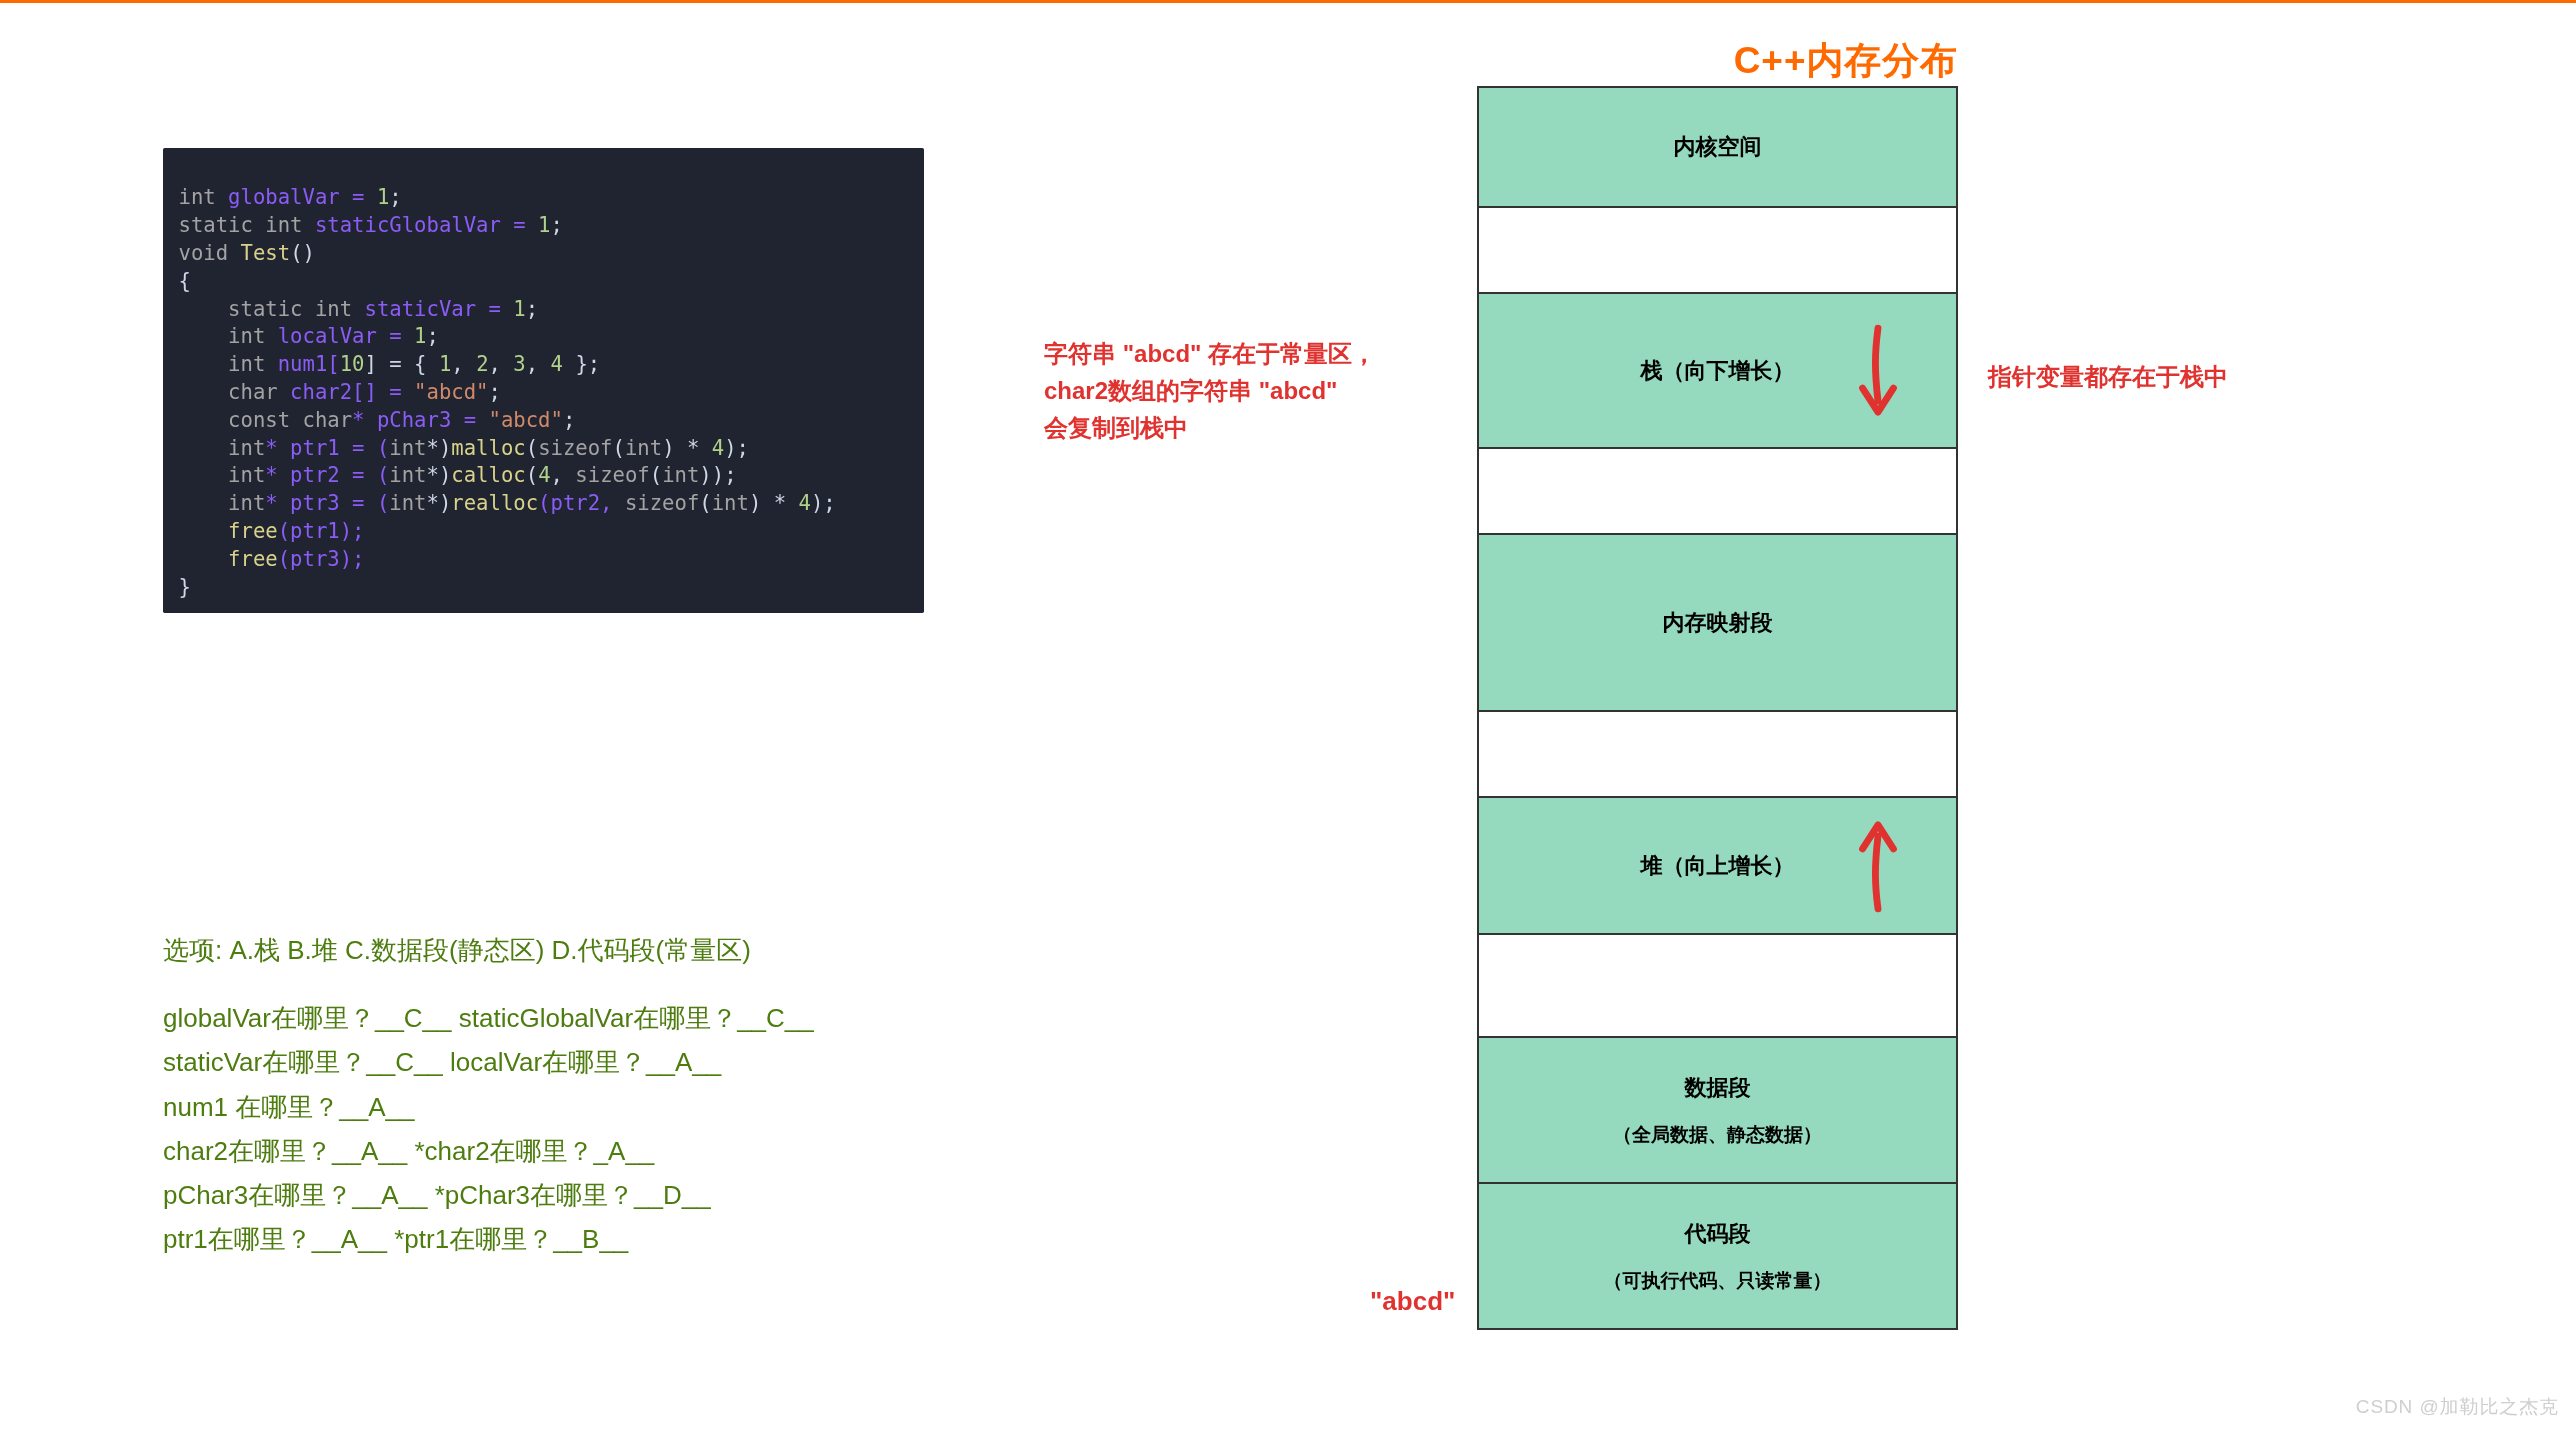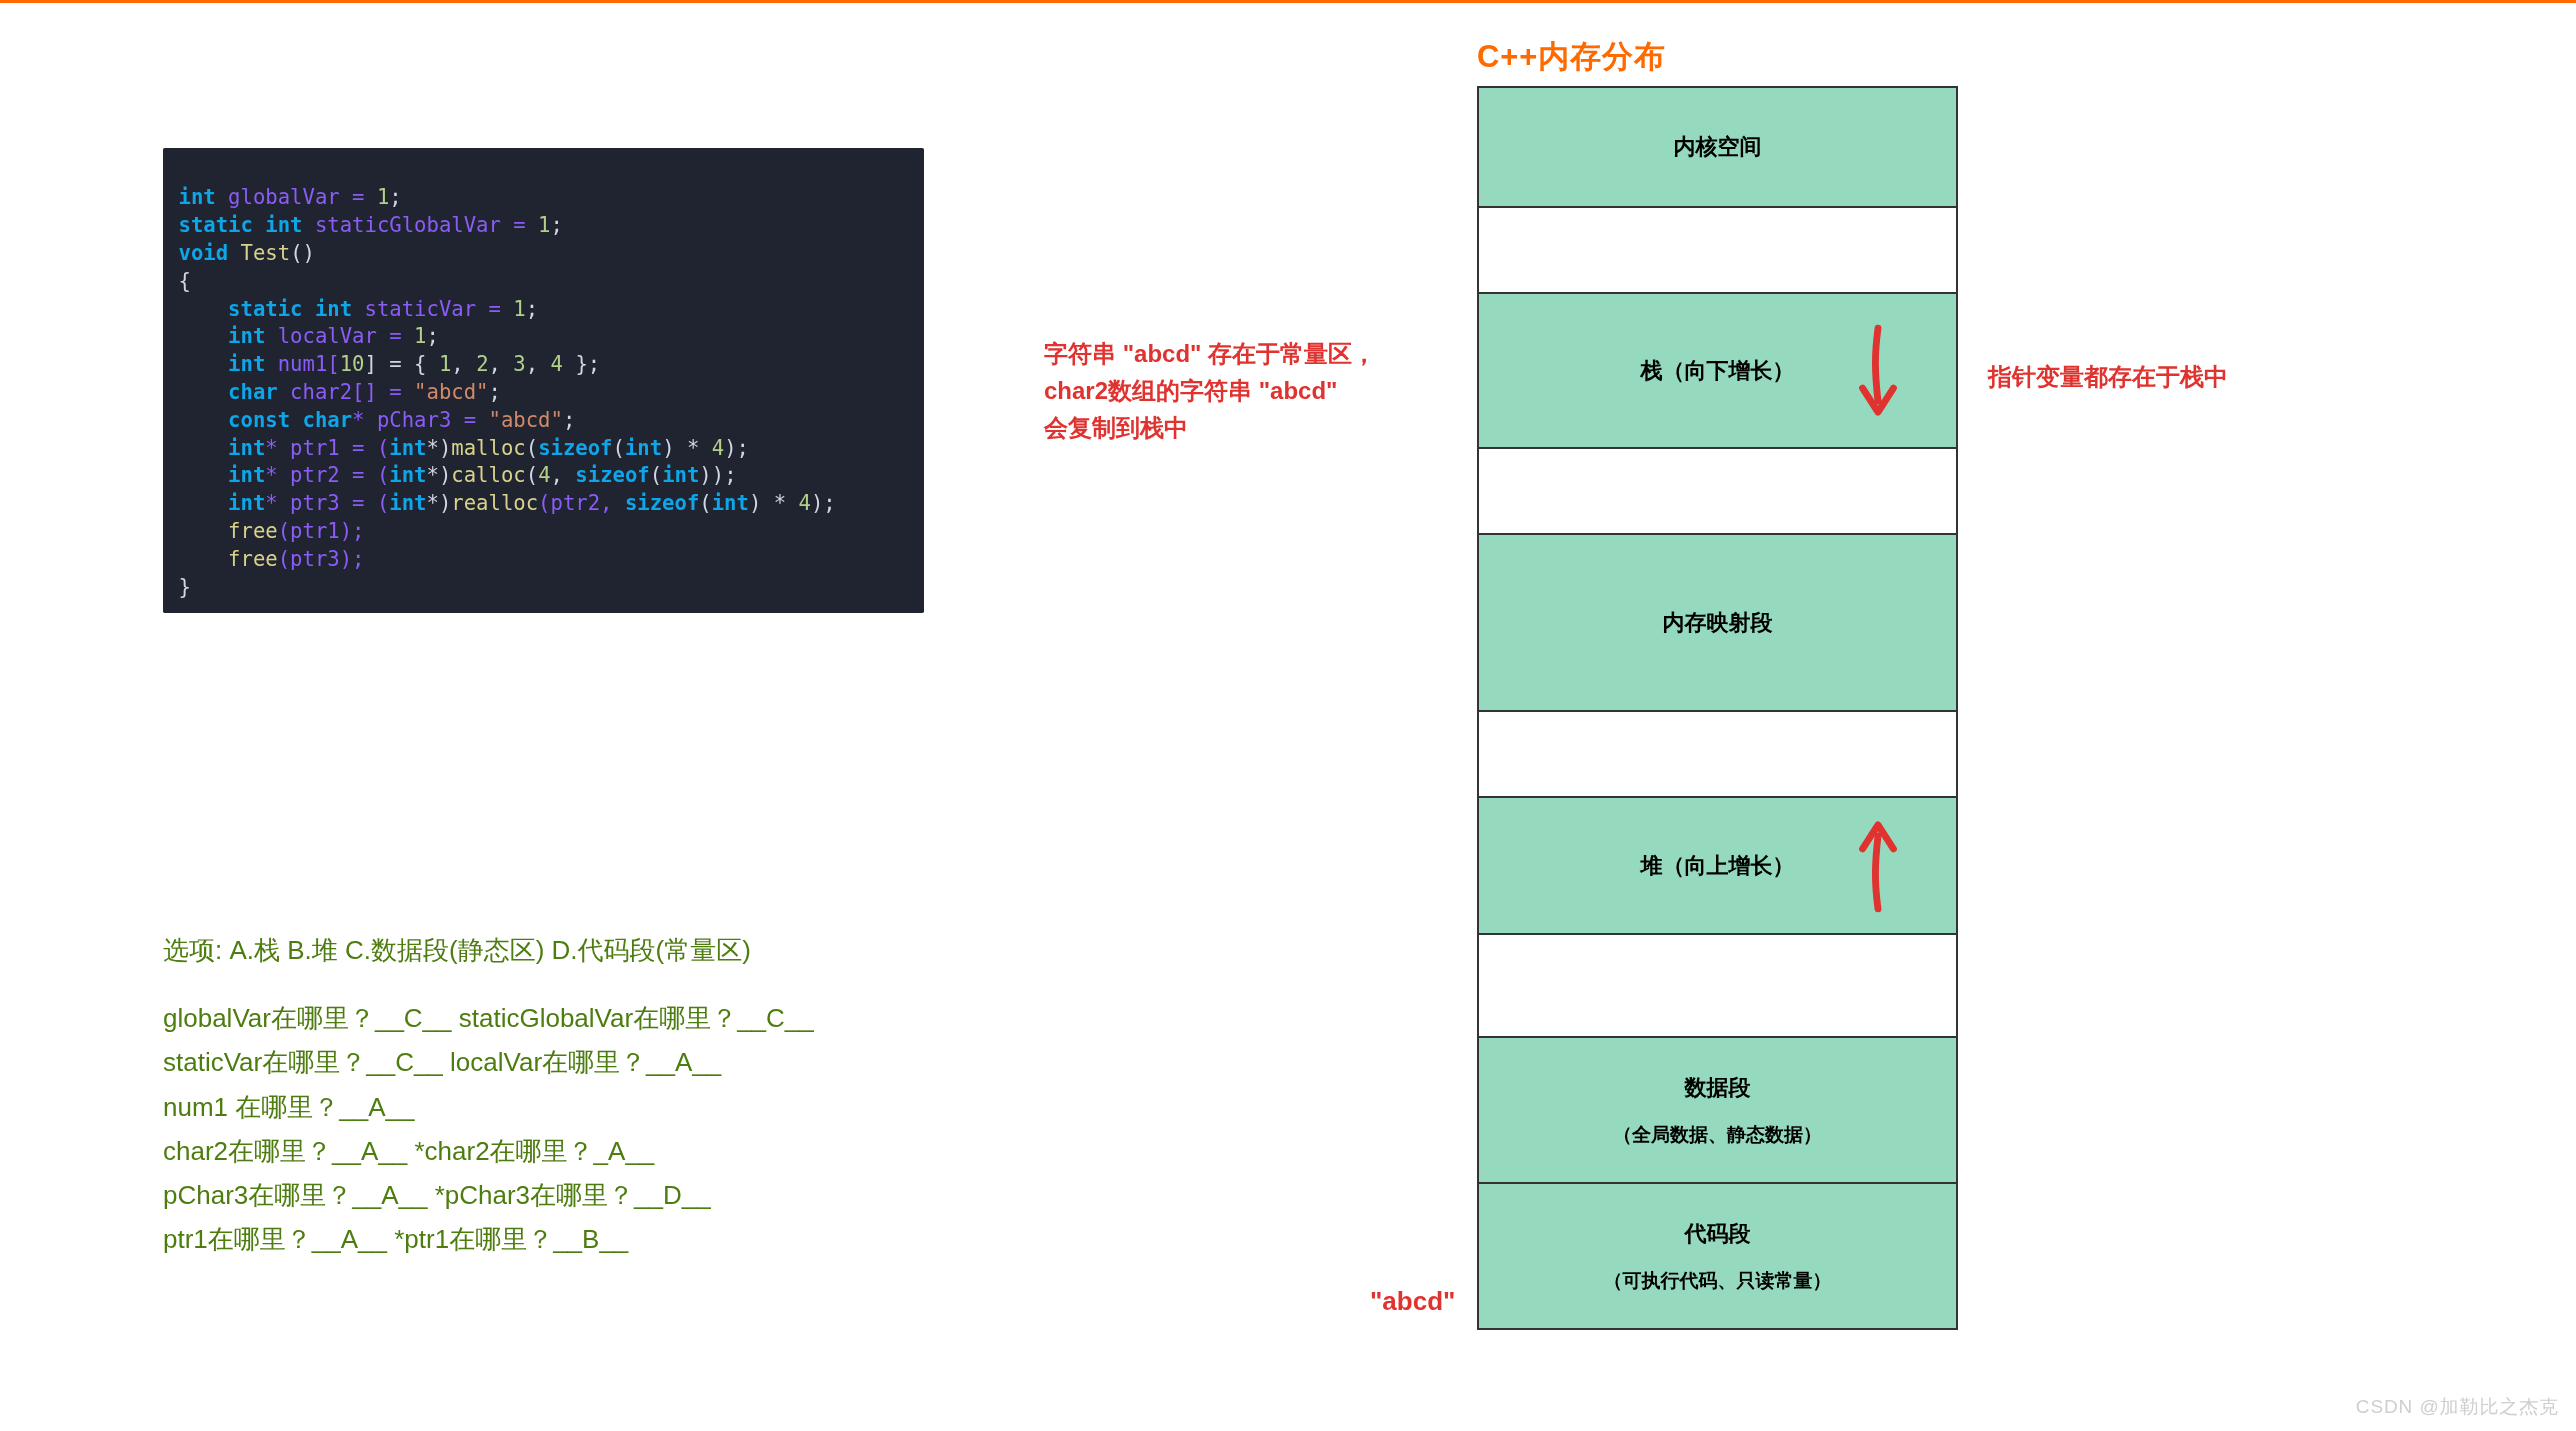--- a/index.html
+++ b/index.html
@@ -20,43 +20,43 @@
     height: 3.4px;
     background: #ff6a00;
   }
 
   
   .diagram-title {
     position: absolute;
     top: 36px;
     left: 1477px;
     width: 481px;
-    text-align: left;
+    text-align: right;
     color: #ff6a00;
     font-weight: 700;
-    font-size: 31px;
+    font-size: 37px;
     letter-spacing: 0.9px;
   }
 
   
   .code-block {
     position: absolute;
     top: 148px;
     left: 163px;
     width: 730px;
     padding: 8.6px 15.5px 12px 15.5px;
     background: #1f2430;
     font-family: "Consolas", "Menlo", monospace;
     font-size: 20.6px;
     line-height: 1.35;
     color: #cfd6e4;
     white-space: pre;
     border-radius: 1.7px;
   }
-  .kw   { color: #0ea5e9; font-weight: bold; }   
+  .kw   { color: #a3a3a3; }   
   .fn   { color: #d9d28a; }   
   .id   { color: #8b5cf6; }   
   .num  { color: #b1d18b; }   
   .str  { color: #d08a6a; }   
   .op   { color: #cfd6e4; }   
 
   
   .questions {
     position: absolute;
     top: 928px;

